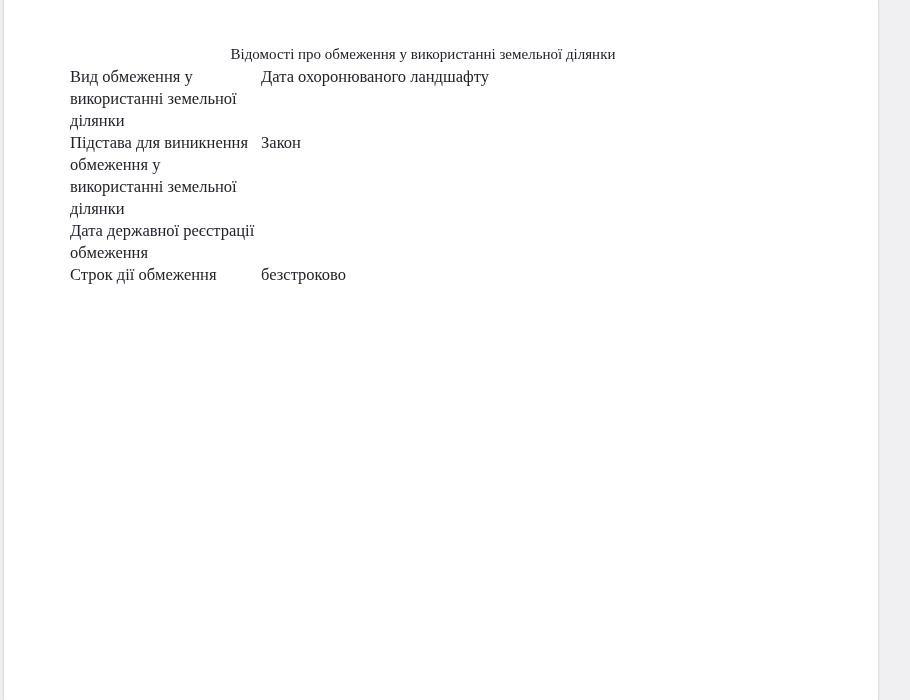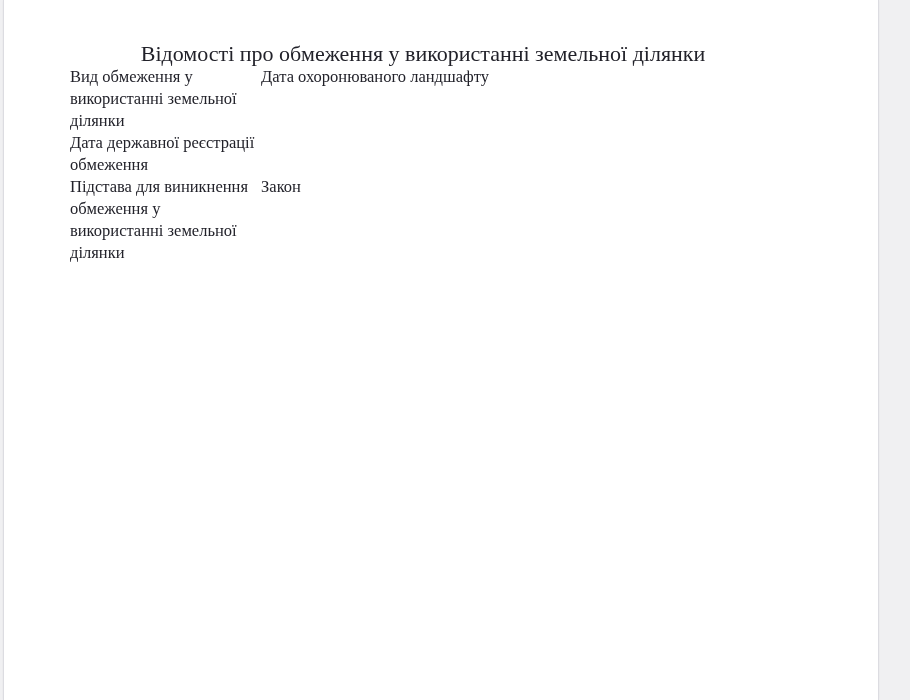--- a/index.html
+++ b/index.html
@@ -32,21 +32,21 @@
     width: 100%;
     height: 100%;
   }
 
   .doc-title {
     position: absolute;
     left: 0;
     top: 43px;
     width: 838px;
     text-align: center;
-    font-size: 22px;
+    font-size: 15px;
     line-height: 22px;
     color: #22222a;
     white-space: nowrap;
   }
 
   .info-table {
     position: absolute;
     left: 66px;
     top: 66px;
     width: 620px;
@@ -90,27 +90,31 @@
     <table class="info-table">
       <tbody>
 
         <tr>
           <td class="cell-label">Вид обмеження у використанні земельної ділянки</td>
           <td class="cell-value">Дата охоронюваного ландшафту</td>
         </tr>
 
 
         <tr>
+          <td class="cell-label">Підстава для виникнення обмеження у використанні земельної ділянки</td>
+          <td class="cell-value">Закон</td>
+        </tr>
+
+        <tr>
           <td class="cell-label">Дата державної реєстрації обмеження</td>
           <td class="cell-value"></td>
         </tr>
 
         <tr>
-          <td class="cell-label">Підстава для виникнення обмеження у використанні земельної ділянки</td>
-          <td class="cell-value">Закон</td>
+          <td class="cell-label">Строк дії обмеження</td>
+          <td class="cell-value">безстроково</td>
         </tr>
-
 
       </tbody>
     </table>
 
   </div>
 </div>
 
 </body></html>

